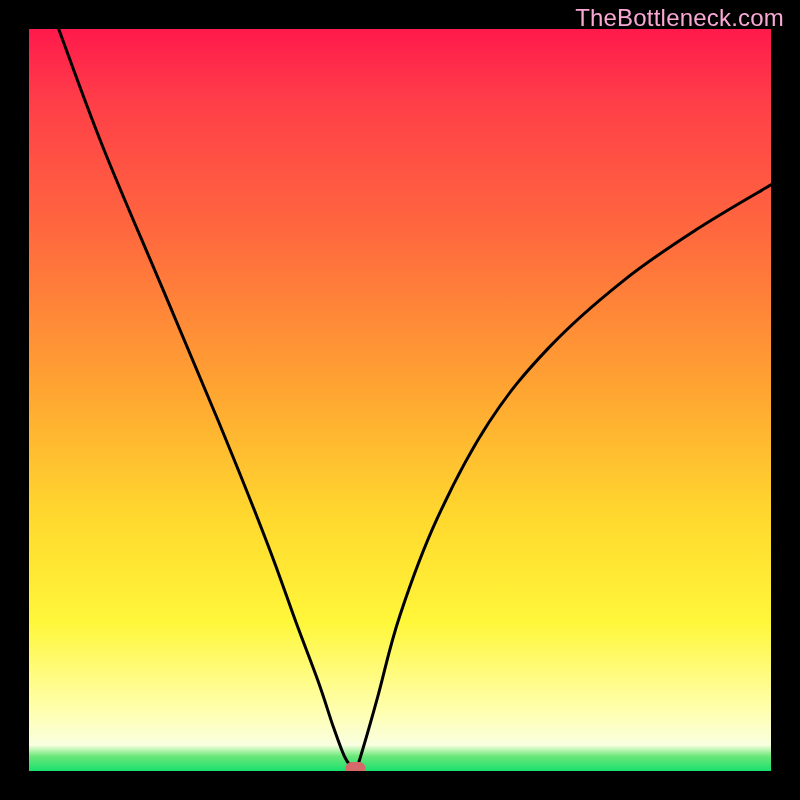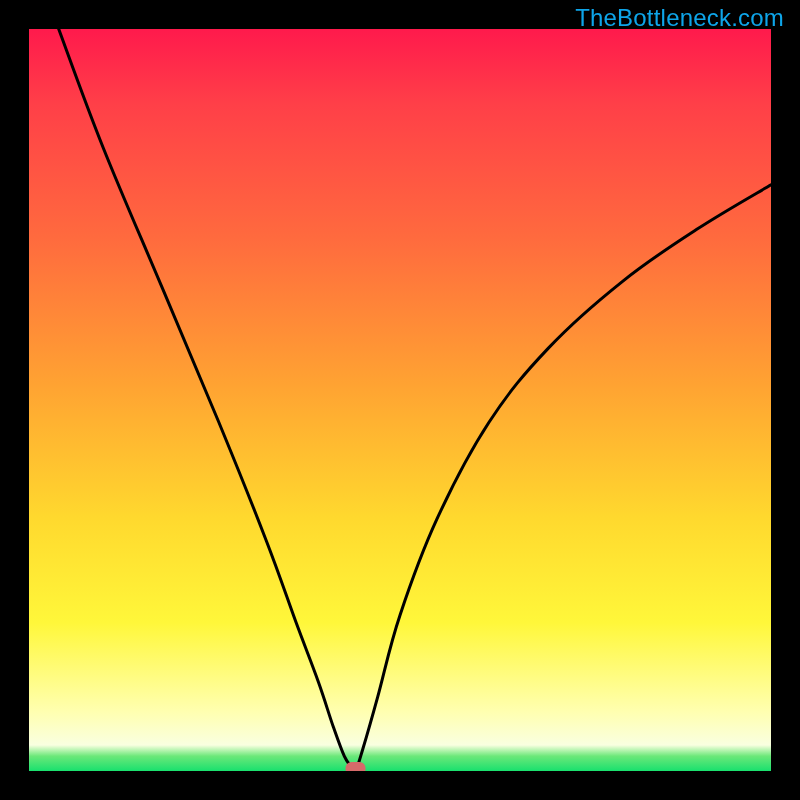--- a/index.html
+++ b/index.html
@@ -14,21 +14,21 @@
   .outer {
     position: relative;
     width: 800px;
     height: 800px;
     background: #000;
   }
   .watermark {
     position: absolute;
     top: 4px;
     right: 16px;
-    color: #0ea5e9;
+    color: #f9a8d4;
     font-size: 24px;
     font-weight: 500;
     letter-spacing: 0.2px;
   }
   .plot {
     position: absolute;
     left: 29px;
     top: 29px;
     width: 742px;
     height: 742px;

